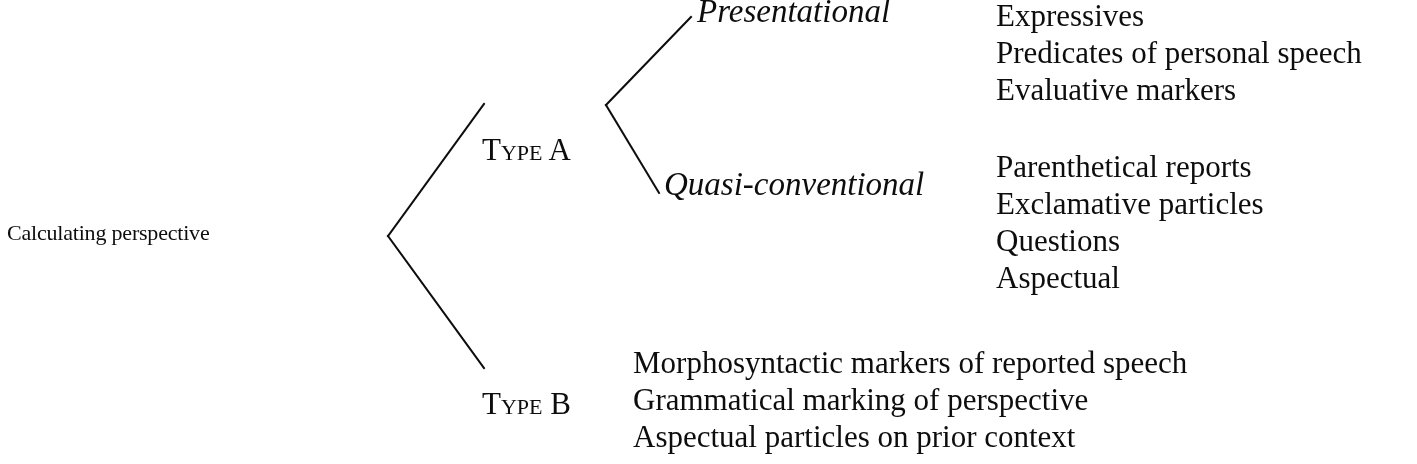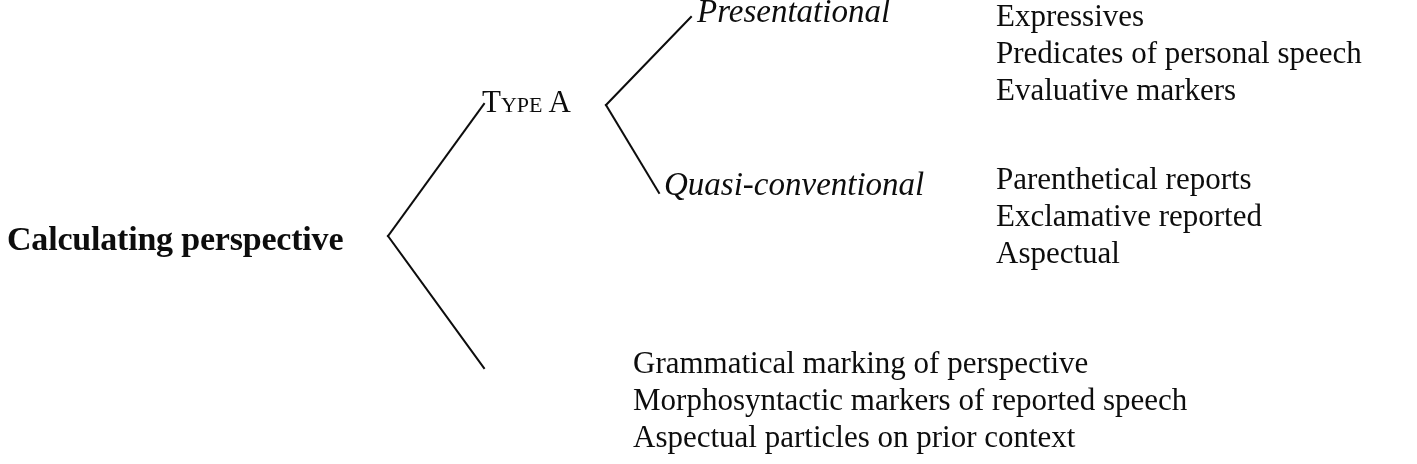--- a/index.html
+++ b/index.html
@@ -24,30 +24,31 @@
     height: 464px;
     pointer-events: none;
   }
   .node-text {
     position: absolute;
     white-space: nowrap;
     line-height: 1;
     color: #0d0d0d;
   }
   .root-node {
-    font-size: 34px;
-    font-weight: bold;
+    font-size: 22px;
+    font-weight: normal;
     left: 7px;
     top: 222px;
     letter-spacing: -0.2px;
   }
   .smallcaps-node {
     font-size: 31px;
     font-variant: small-caps;
     font-weight: normal;
+    margin-top: 48px;
   }
   #node-type-a { left: 482px; top: 86px; }
   #node-type-b { left: 482px; top: 340px; }
   .branch-label {
     font-size: 33px;
     font-style: italic;
     font-weight: normal;
   }
   #label-presentational { left: 697px; top: -5px; }
   #label-quasi-conventional { left: 664px; top: 168px; font-family: Liberation Serif, serif; }
@@ -57,55 +58,57 @@
     margin: 0;
     padding: 0;
     font-size: 31px;
     line-height: 37px;
   }
   .leaf-list li {
     white-space: nowrap;
     color: #0d0d0d;
   }
   #leaves-presentational { left: 996px; top: -3px; }
-  #leaves-quasi { left: 996px; top: 160px; }
+  #leaves-quasi { left: 996px; top: 148px; }
   #leaves-type-b { left: 633px; top: 344px; }
 </style>
 </head>
 <body>
 
 <div id="diagram-root">
 
   <svg id="edges-layer" viewBox="0 0 1417 464" width="1417" height="464" xmlns="http://www.w3.org/2000/svg">
     <line x1="388" y1="236" x2="484" y2="104" stroke="#0d0d0d" stroke-width="2" stroke-linecap="square"></line>
     <line x1="388" y1="236" x2="484" y2="368" stroke="#0d0d0d" stroke-width="2" stroke-linecap="square"></line>
     <line x1="606" y1="105" x2="691" y2="17" stroke="#0d0d0d" stroke-width="2" stroke-linecap="square"></line>
     <line x1="606" y1="105" x2="659" y2="193" stroke="#0d0d0d" stroke-width="2" stroke-linecap="square"></line>
   </svg>
 
   <div class="node-text root-node">Calculating perspective</div>
 
   <div class="node-text smallcaps-node" id="node-type-a">Type A</div>
 
+  <div class="node-text smallcaps-node" id="node-type-b">Type B</div>
 
   <div class="node-text branch-label" id="label-presentational">Presentational</div>
 
   <div class="node-text branch-label" id="label-quasi-conventional">Quasi-conventional</div>
 
   <ul class="leaf-list" id="leaves-presentational">
     <li>Expressives</li>
     <li>Predicates of personal speech</li>
     <li>Evaluative markers</li>
   </ul>
 
   <ul class="leaf-list" id="leaves-quasi">
     <li>Parenthetical reports</li>
-    <li>Exclamative reported</li>
+    <li>Exclamative particles</li>
+    <li>Questions</li>
     <li>Aspectual</li>
   </ul>
 
   <ul class="leaf-list" id="leaves-type-b">
+    <li>Morphosyntactic markers of reported speech</li>
     <li>Grammatical marking of perspective</li>
-    <li>Morphosyntactic markers of reported speech</li>
     <li>Aspectual particles on prior context</li>
   </ul>
 
 </div>
 
 </body></html>

